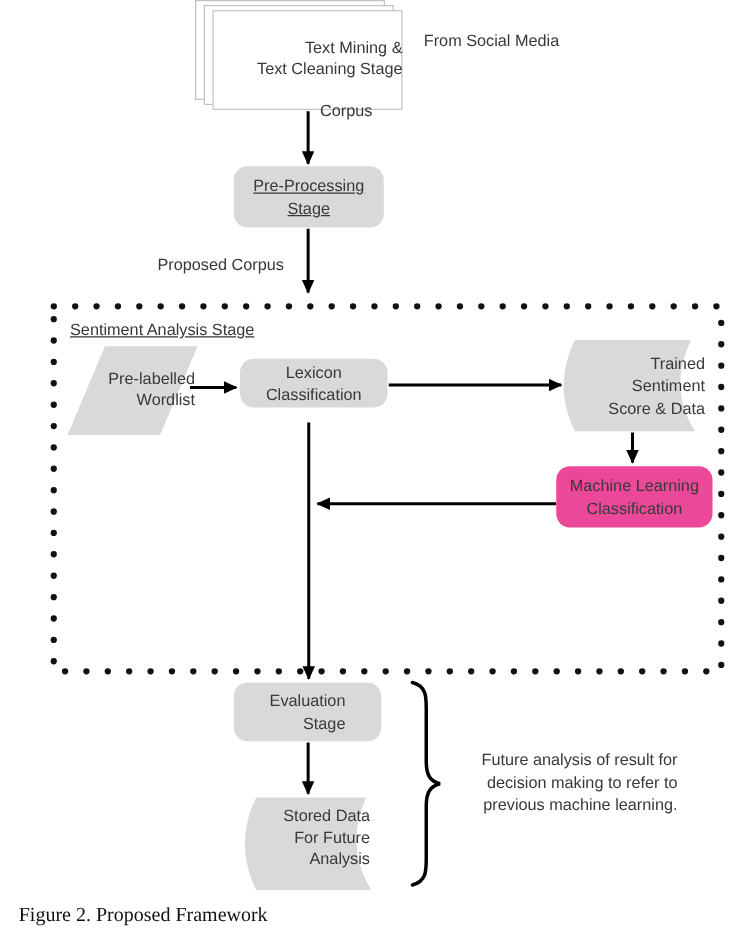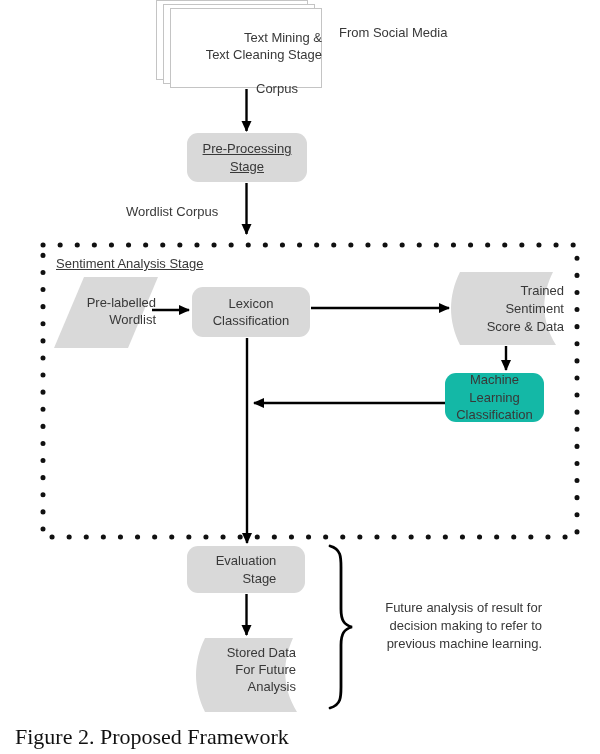--- a/index.html
+++ b/index.html
@@ -19,21 +19,21 @@
     color:#383838;white-space:pre-line;
   }
   .page{
     position:absolute;background:#ffffff;border:1px solid #c4c4c4;
     width:152px;height:80px;box-sizing:border-box;
   }
   svg{position:absolute;left:0;top:0;pointer-events:none;}
   .caption{
     position:absolute;left:15px;top:724px;
     font-family:"Liberation Serif","DejaVu Serif",serif;
-    font-size:22px;color:#111111;
+    font-size:16px;color:#111111;
   }
 </style>
 </head>
 <body>
 
 <div class="stage">
 
   <div class="page" style="left:156px;top:0px;"></div>
   <div class="page" style="left:163px;top:4px;"></div>
   <div class="page" style="left:170px;top:8px;"></div>
@@ -64,24 +64,24 @@
       <line x1="246.5" y1="594" x2="246.5" y2="635" marker-end="url(#ah)"></line>
     </g>
 
     <path d="M 330,546 C 341,549 341,557 341,567 L 341,609 C 341,620 344,625 352,627
              C 344,629 341,634 341,645 L 341,687 C 341,697 341,705 330,708" fill="none" stroke-width="2.8" stroke-linecap="round" stroke="#000000"></path>
   </svg>
 
   <div class="node" style="left: 187px; top: 133px; width: 120px; height: 49px; background-color: rgb(217, 217, 217); text-decoration: underline;">Pre-Processing
 Stage</div>
 
-  <div class="node" style="left: 192px; top: 287px; width: 118px; height: 50px; background-color: rgb(217, 217, 217);">Lexicon
+  <div class="node" style="left: 192px; top: 287px; width: 118px; height: 39px; background-color: rgb(217, 217, 217);">Lexicon
 Classification</div>
 
-  <div class="node" style="left: 445px; top: 373px; width: 99px; height: 49px; background-color: #14b8a6;">Machine Learning
+  <div class="node" style="left: 445px; top: 373px; width: 125px; height: 49px; background-color: #ec4899;">Machine Learning
 Classification</div>
 
   <div class="node" style="left: 187px; top: 546px; width: 118px; height: 47px; background-color: rgb(217, 217, 217); text-align: right;">Evaluation
 Stage</div>
 
   <div class="lbl center" style="left:170px;top:29px;width:152px;">Text Mining &amp;
 Text Cleaning Stage</div>
 
   <div class="lbl center" style="left:56px;top:294px;width:100px;">Pre-labelled
 Wordlist</div>
@@ -91,21 +91,21 @@
 Score &amp; Data</div>
 
   <div class="lbl center" style="left:196px;top:644px;width:100px;">Stored Data
 For Future
 Analysis</div>
 
   <div class="lbl nowrap" style="left:339px;top:24px;">From Social Media</div>
 
   <div class="lbl nowrap" style="left:256px;top:80px;text-align:right;">Corpus</div>
 
-  <div class="lbl nowrap" style="left:126px;top:203px;">Wordlist Corpus</div>
+  <div class="lbl nowrap" style="left:126px;top:203px;">Proposed Corpus</div>
 
   <div class="lbl nowrap" style="left:56px;top:255px;text-decoration:underline;">Sentiment Analysis Stage</div>
 
   <div class="lbl center" style="left:372px;top:599px;width:170px;line-height:18px;">Future analysis of result for
 decision making to refer to
 previous machine learning.</div>
 
   <div class="caption">Figure 2. Proposed Framework</div>
 
 </div>

